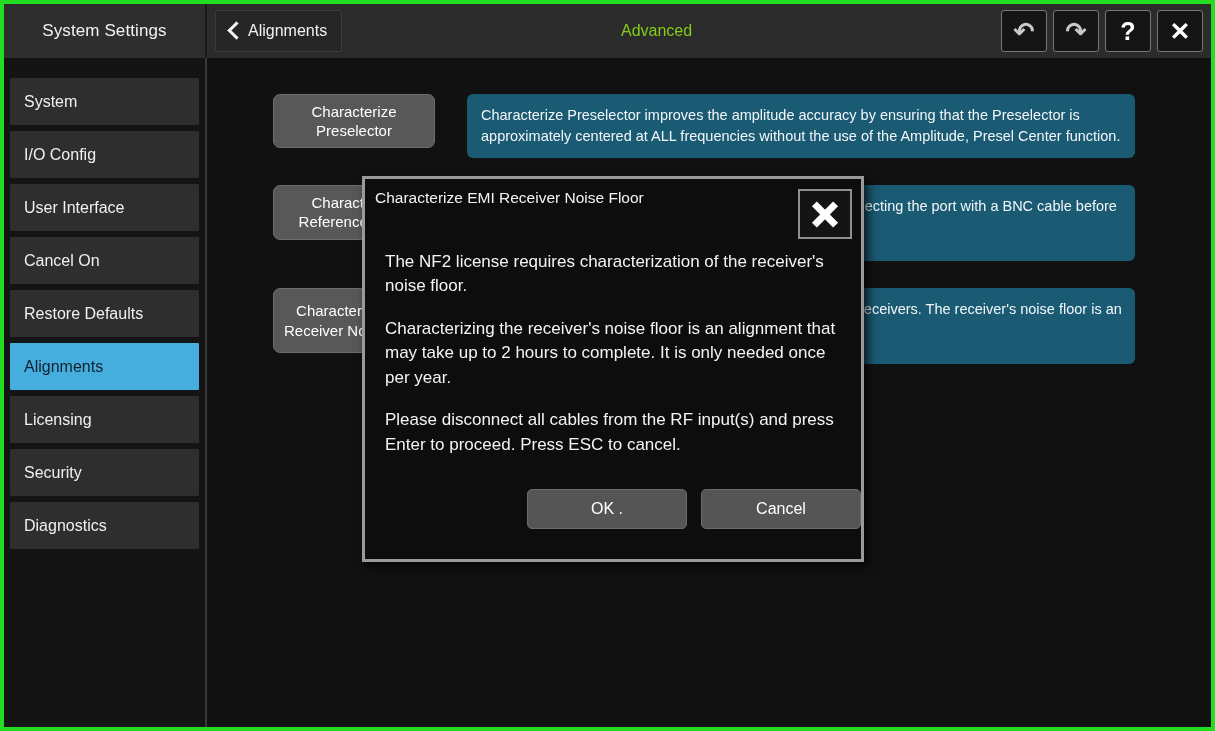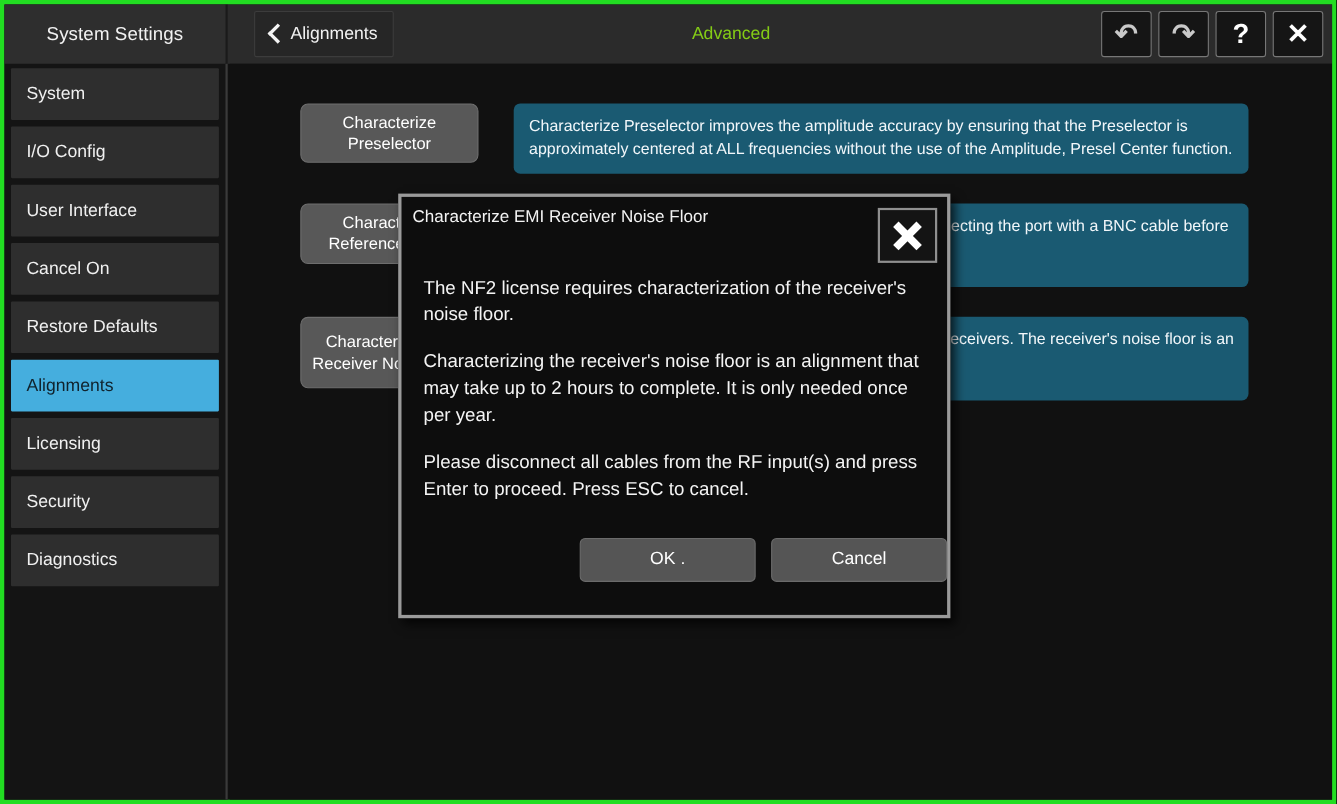--- a/index.html
+++ b/index.html
@@ -23,21 +23,20 @@
 
   
   .topbar {
     position: absolute;
     left: 0; top: 0;
     width: 1207px;
     height: 54px;
     background: #2b2b2b;
     display: flex;
     align-items: stretch;
-    gap: 16px;
   }
 
   .sys-settings-title {
     width: 203px;
     height: 54px;
     background: #2e2e2e;
     color: #f2f2f2;
     font-size: 17px;
     display: flex;
     align-items: center;
@@ -109,21 +108,21 @@
   }
 
   
   .sidebar {
     position: absolute;
     left: 0; top: 54px;
     width: 203px;
     height: 669px;
     background: #141414;
     border-right: 2px solid #3a3a3a;
-    padding-top: 4px;
+    padding-top: 20px;
   }
   .side-item {
     height: 47px;
     margin: 0 6px 6px 6px;
     background: #2e2e2e;
     color: #f0f0f0;
     font-size: 16px;
     display: flex;
     align-items: center;
     padding-left: 14px;

